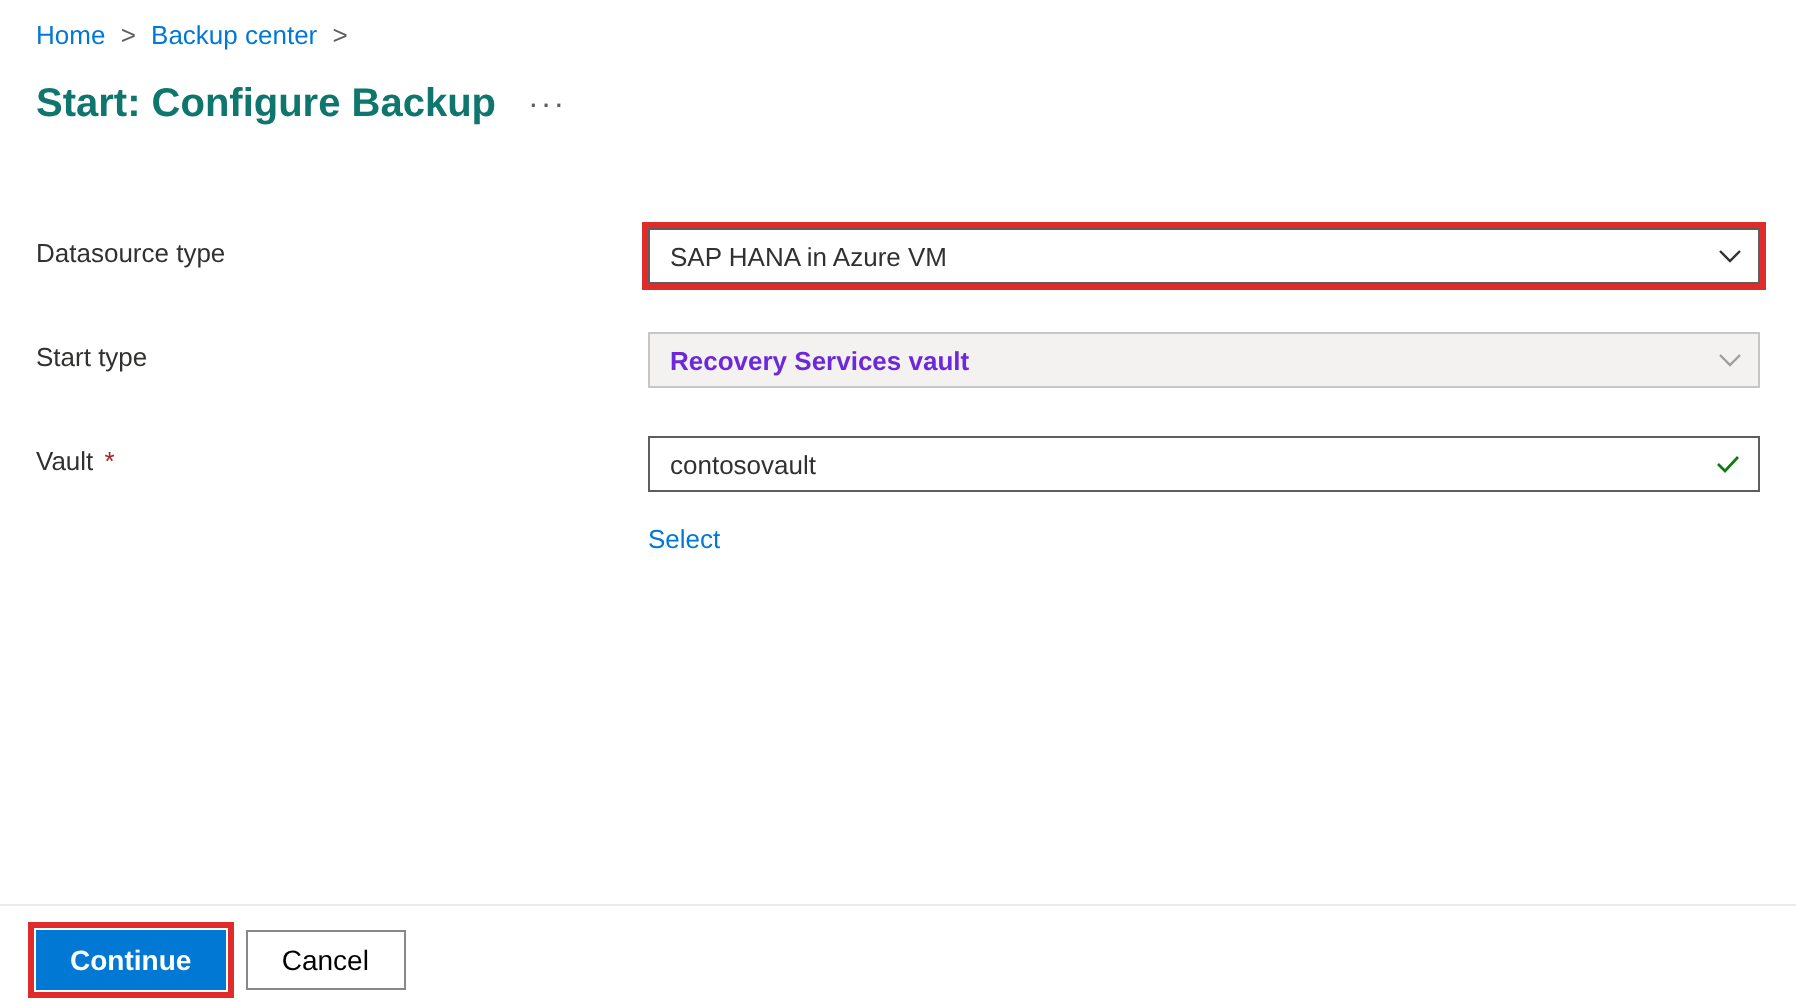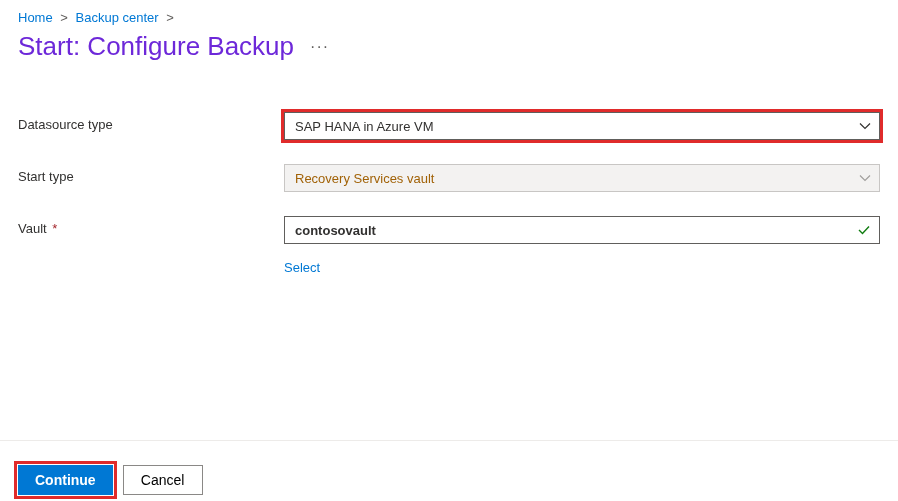--- a/index.html
+++ b/index.html
@@ -12,51 +12,52 @@
       font-size: 13px;
       color: #323130;
       background: #ffffff;
       width: 898px;
       height: 501px;
       position: relative;
       padding: 10px 18px 0 18px;
     }
     .breadcrumb {
       font-size: 13px;
-      margin-bottom: 6px;
+      margin-bottom: 16px;
     }
     .breadcrumb a {
       color: #0078d4;
       text-decoration: none;
     }
     .breadcrumb .sep {
       color: #605e5c;
       margin: 0 4px;
     }
     .page-title-row {
       display: flex;
       align-items: center;
       margin-bottom: 50px;
     }
     .page-title {
-      font-size: 26px;
-      font-weight: 400;
-      color: #6d28d9;
+      font-size: 20px;
+      font-weight: 700;
+      color: #0f766e;
     }
     .more-dots {
       margin-left: 16px;
       color: #605e5c;
       font-size: 16px;
       letter-spacing: 1px;
       cursor: pointer;
     }
     .form-row {
       display: flex;
       align-items: flex-start;
       margin-bottom: 24px;
+      gap: 40px;
     }
     .form-label {
       width: 266px;
       font-size: 13px;
       color: #323130;
       padding-top: 5px;
     }
     .required-star {
       color: #a4262c;
       margin-left: 2px;
@@ -76,23 +77,24 @@
       align-items: center;
       position: relative;
       cursor: pointer;
     }
     .dropdown.highlighted {
       outline: 3px solid #e02b2b;
       outline-offset: 0;
     }
     .dropdown.disabled {
       background: #f3f2f1;
-      color: #a16207;
+      color: #6d28d9;
       border-color: #c8c6c4;
       cursor: default;
+      font-weight: bold;
     }
     .chevron {
       position: absolute;
       right: 8px;
       top: 50%;
       transform: translateY(-50%);
     }
     .chevron svg {
       width: 12px;
       height: 12px;
@@ -101,21 +103,20 @@
     .text-input-wrap {
       width: 100%;
       height: 28px;
       border: 1px solid #605e5c;
       background: #ffffff;
       padding: 0 30px 0 10px;
       font-size: 13px;
       display: flex;
       align-items: center;
       position: relative;
-      font-weight: bold;
     }
     .checkmark {
       position: absolute;
       right: 8px;
       top: 50%;
       transform: translateY(-50%);
     }
     .checkmark svg {
       width: 14px;
       height: 14px;
@@ -127,21 +128,21 @@
       margin-top: 16px;
       cursor: pointer;
       display: inline-block;
     }
     .footer-bar {
       position: absolute;
       bottom: 0;
       left: 0;
       right: 0;
       border-top: 1px solid #edebe9;
-      padding: 24px 18px 6px 18px;
+      padding: 12px 18px 6px 18px;
       display: flex;
       gap: 10px;
     }
     .btn {
       min-width: 80px;
       height: 30px;
       font-size: 14px;
       border: 1px solid #8a8886;
       background: #ffffff;
       cursor: pointer;

